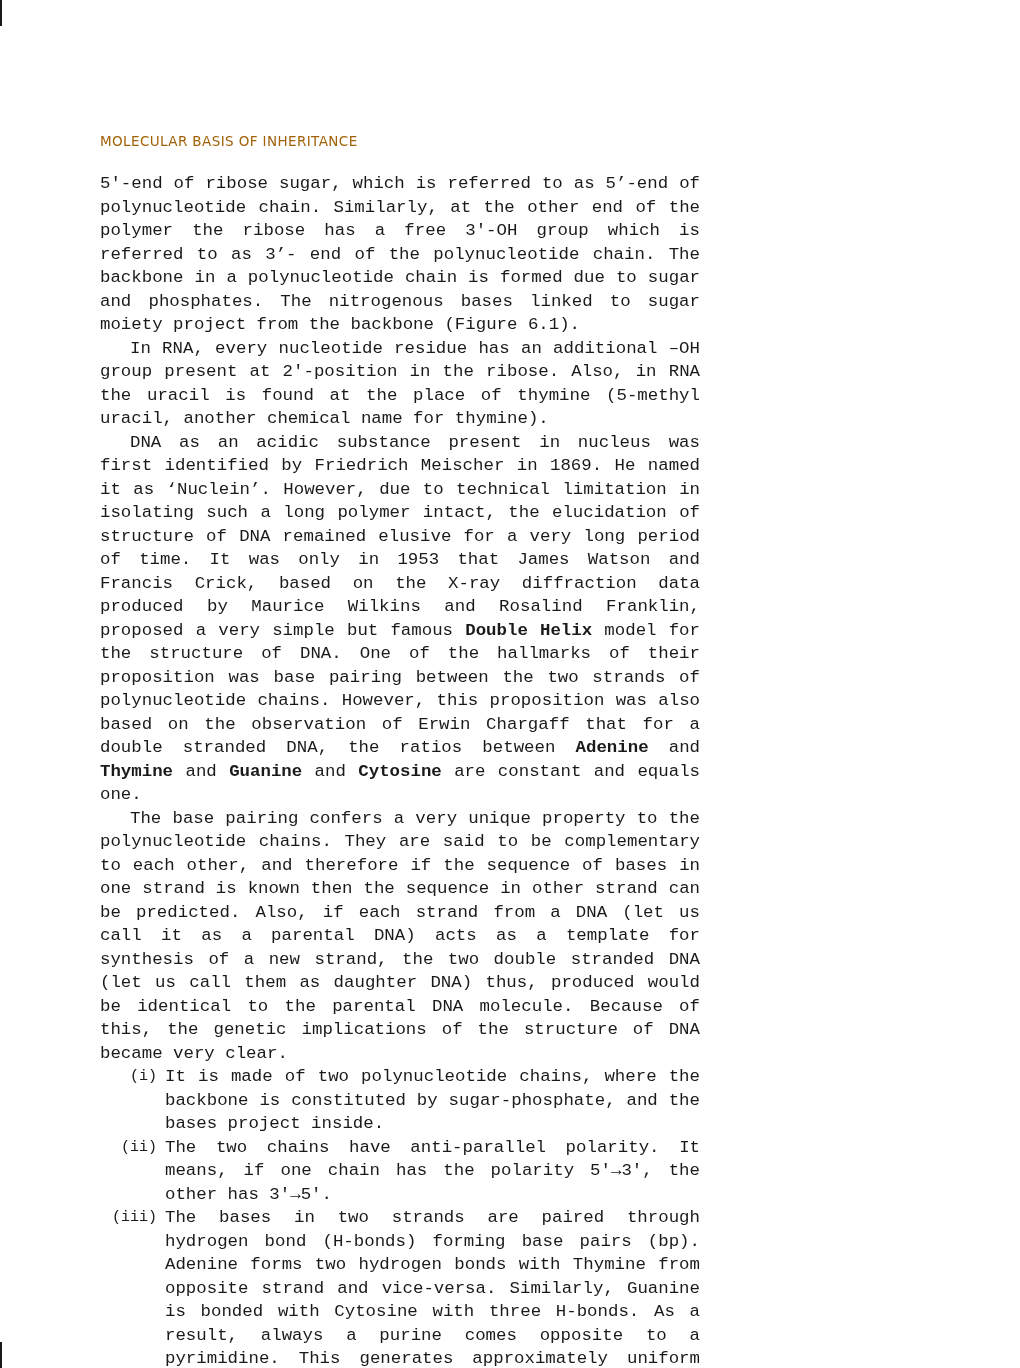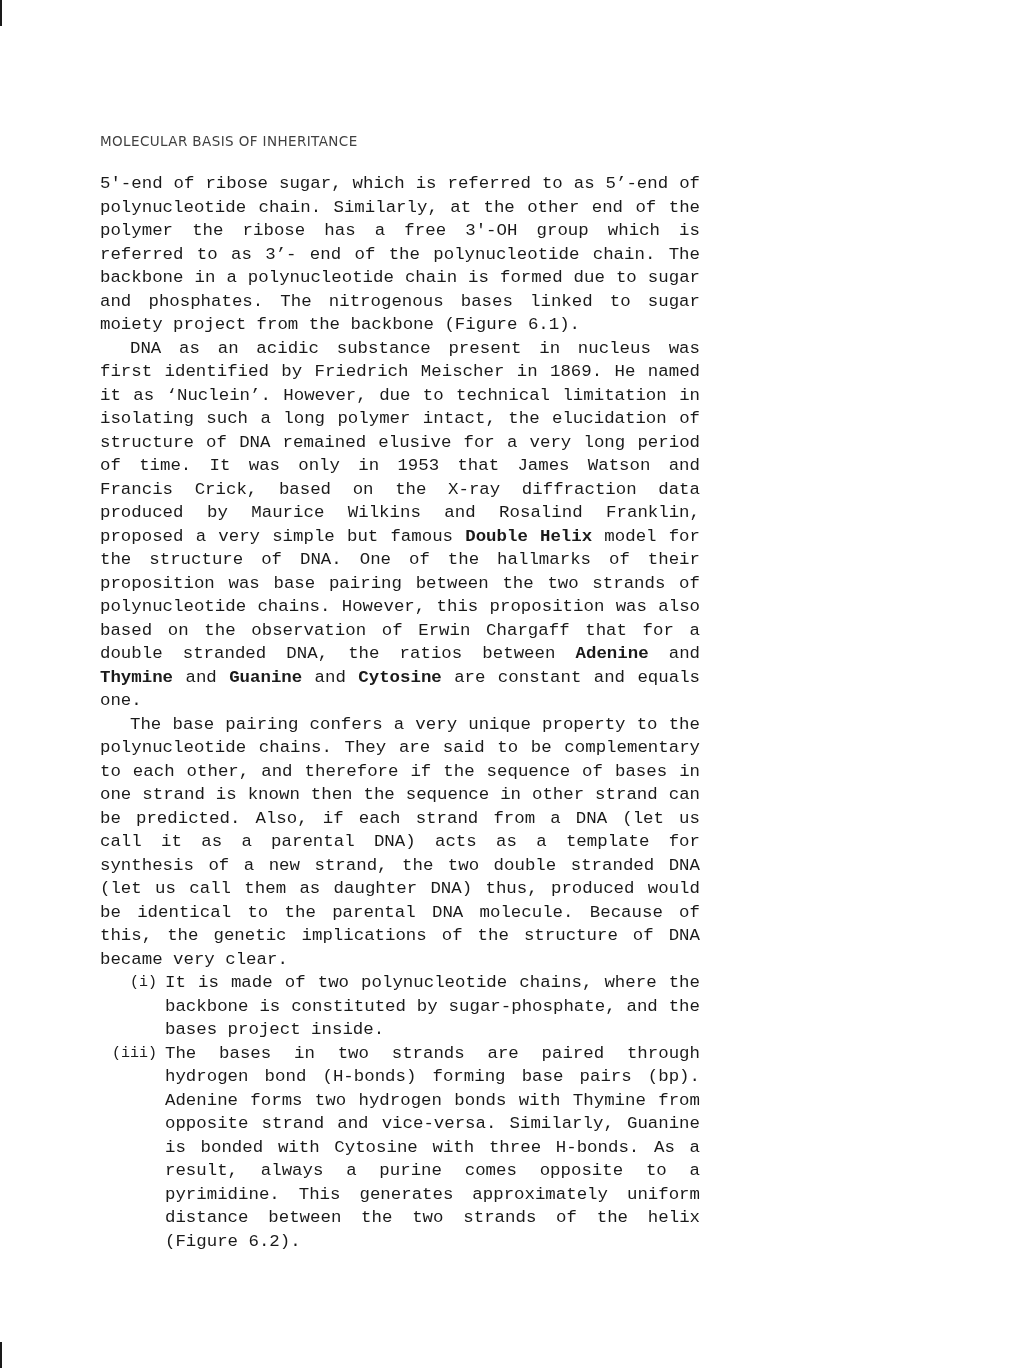--- a/index.html
+++ b/index.html
@@ -3,21 +3,21 @@
   <meta charset="utf-8">
   <style>
     html, body { margin: 0; padding: 0; background: #ffffff; }
     body { width: 1020px; height: 1368px; position: relative; overflow: hidden;
            font-family: "DejaVu Serif", "Liberation Serif", serif; color: #1a1a1a; }
     .crop-mark { position: absolute; left: 0; width: 2px; background: #1a1a1a; }
     .crop-top { top: 0; height: 26px; }
     .crop-bottom { top: 1342px; height: 26px; }
     .running-head { position: absolute; left: 100px; top: 133px;
       font-family: "DejaVu Sans", "Liberation Sans", sans-serif; font-size: 13.5px;
-      letter-spacing: 0.4px; color: #404040; }
+      letter-spacing: 0.4px; color: #a16207; }
     .content { position: absolute; left: 100px; top: 172px; width: 600px;
       font-family: Liberation Mono, monospace; font-size: 17.4px; line-height: 23.5px; }
     .content p { margin: 0; text-align: justify; }
     .indent { text-indent: 30px; }
     .gap { margin-top: 10px !important; }
     b { font-weight: bold; margin-top: 20px; }
     ol.features { list-style: none; margin: 0; padding: 0; }
     ol.features li { position: relative; padding-left: 65px; text-align: justify; }
     ol.features li .num { position: absolute; left: 0; width: 57px; text-align: right; font-size: 15px; }
     sup { font-size: 10px; line-height: 0; }
@@ -25,19 +25,21 @@
 </head>
 <body>
 
 <div class="crop-mark crop-top"></div>
 <div class="crop-mark crop-bottom"></div>
 
 <div class="running-head">MOLECULAR BASIS OF INHERITANCE</div>
 
 <div class="content">
   <p>5′-end of ribose sugar, which is referred to as 5’-end of polynucleotide chain. Similarly, at the other end of the polymer the ribose has a free 3′-OH group which is referred to as 3’- end of the polynucleotide chain. The backbone in a polynucleotide chain is formed due to sugar and phosphates. The nitrogenous bases linked to sugar moiety project from the backbone (Figure 6.1).</p>
+  <p class="indent">In RNA, every nucleotide residue has an additional –OH group present at 2′-position in the ribose. Also, in RNA the uracil is found at the place of thymine (5-methyl uracil, another chemical name for thymine).</p>
   <p class="indent"><span>DNA as an acidic substance present in nucleus was first identified by Friedrich Meischer in 1869. He named it as ‘Nuclein’. However, due to technical limitation in isolating such a long polymer intact, the elucidation of structure of DNA remained elusive for a very long period of time.  It was only in 1953 that James Watson and Francis Crick, based on the X-ray diffraction data produced by Maurice Wilkins and Rosalind Franklin, proposed a very simple but famous </span><b>Double Helix</b><span> model for the structure of DNA.  One of the hallmarks of their proposition was base pairing between the two strands of polynucleotide chains.  However, this proposition was also based on the observation of Erwin Chargaff that for a double stranded DNA, the ratios between </span><b>Adenine</b><span> and </span><b>Thymine</b><span> and </span><b>Guanine</b><span> and </span><b>Cytosine</b><span> are constant and equals one.</span></p>
   <p class="indent">The base pairing confers a very unique property to the polynucleotide chains. They are said to be complementary to each other, and therefore if the sequence of bases in one strand is known then the sequence in other strand can be predicted. Also, if each strand from a DNA (let us call it as a parental DNA) acts as a template for synthesis of a new strand, the two double stranded DNA (let us call them as daughter DNA) thus, produced would be identical to the parental DNA molecule. Because of this, the genetic implications of the structure of DNA became very clear.</p>
   <ol class="features">
     <li><span class="num">(i)</span><span>It is made of two polynucleotide chains, where the backbone is constituted by sugar-phosphate, and the bases project inside.</span></li>
+    <li><span class="num">(ii)</span><span>The two chains have anti-parallel polarity. It means, if one chain has the polarity 5′→3′, the other has 3′→5′.</span></li>
     <li><span class="num">(iii)</span><span>The bases in two strands are paired through hydrogen bond (H-bonds) forming base pairs (bp). Adenine forms two hydrogen bonds with Thymine from opposite strand and vice-versa. Similarly, Guanine is bonded with Cytosine with three H-bonds. As a result, always a purine comes opposite to a pyrimidine. This generates approximately uniform distance between the two strands of the helix (Figure 6.2).</span></li>
   </ol>
 </div>
 
 </body></html>

